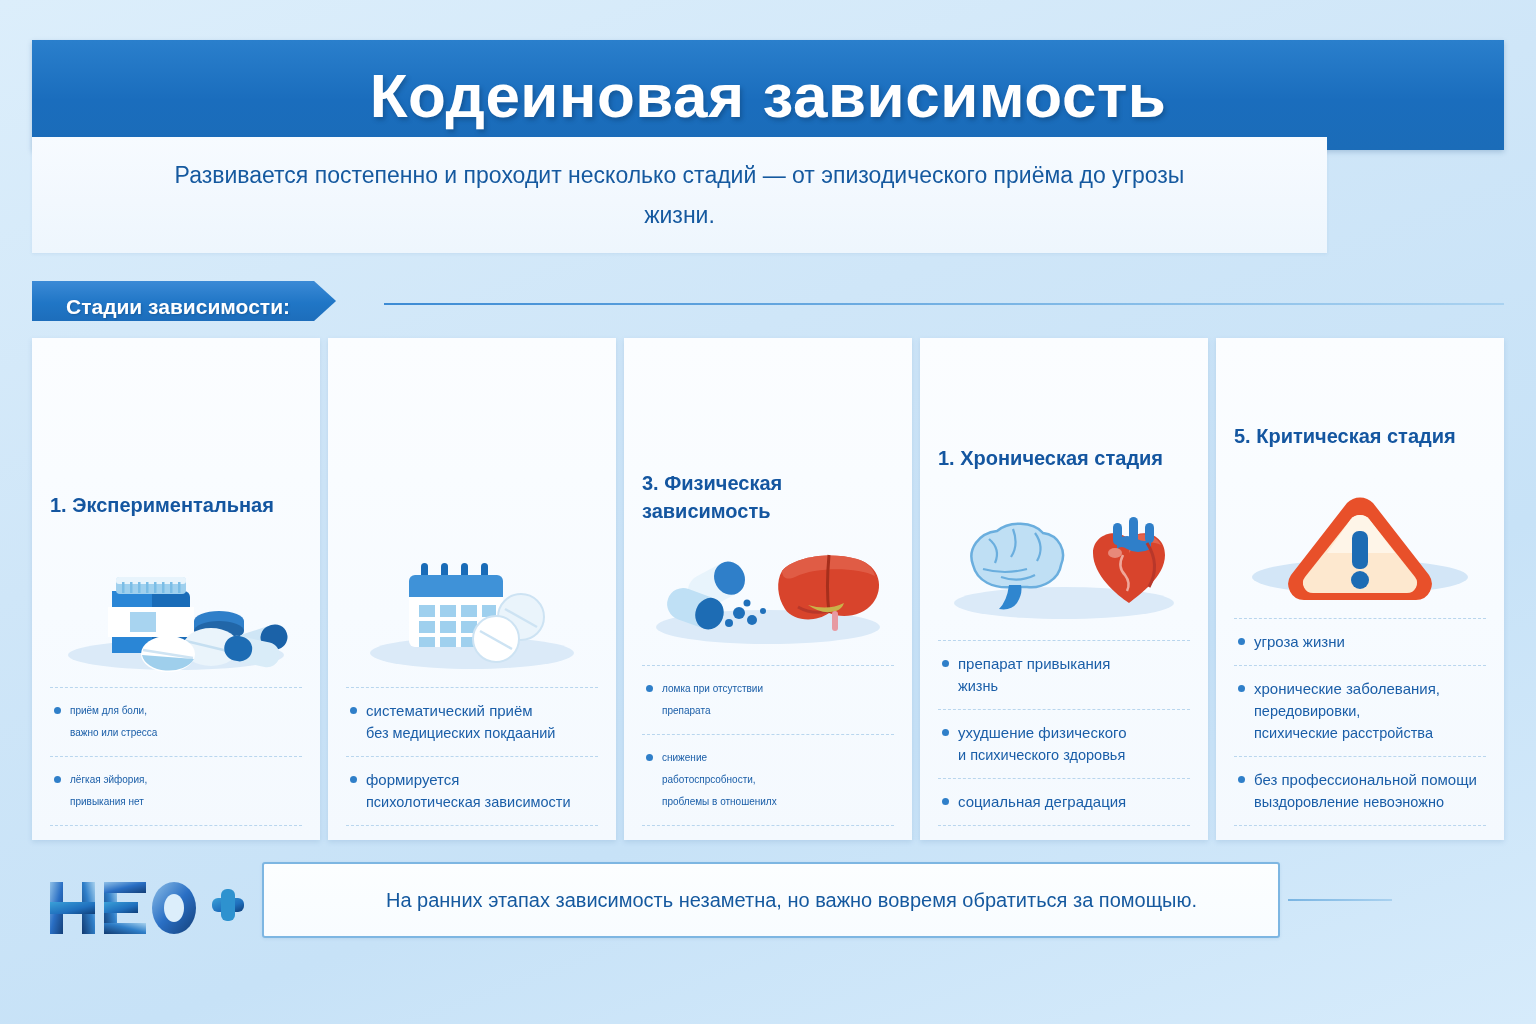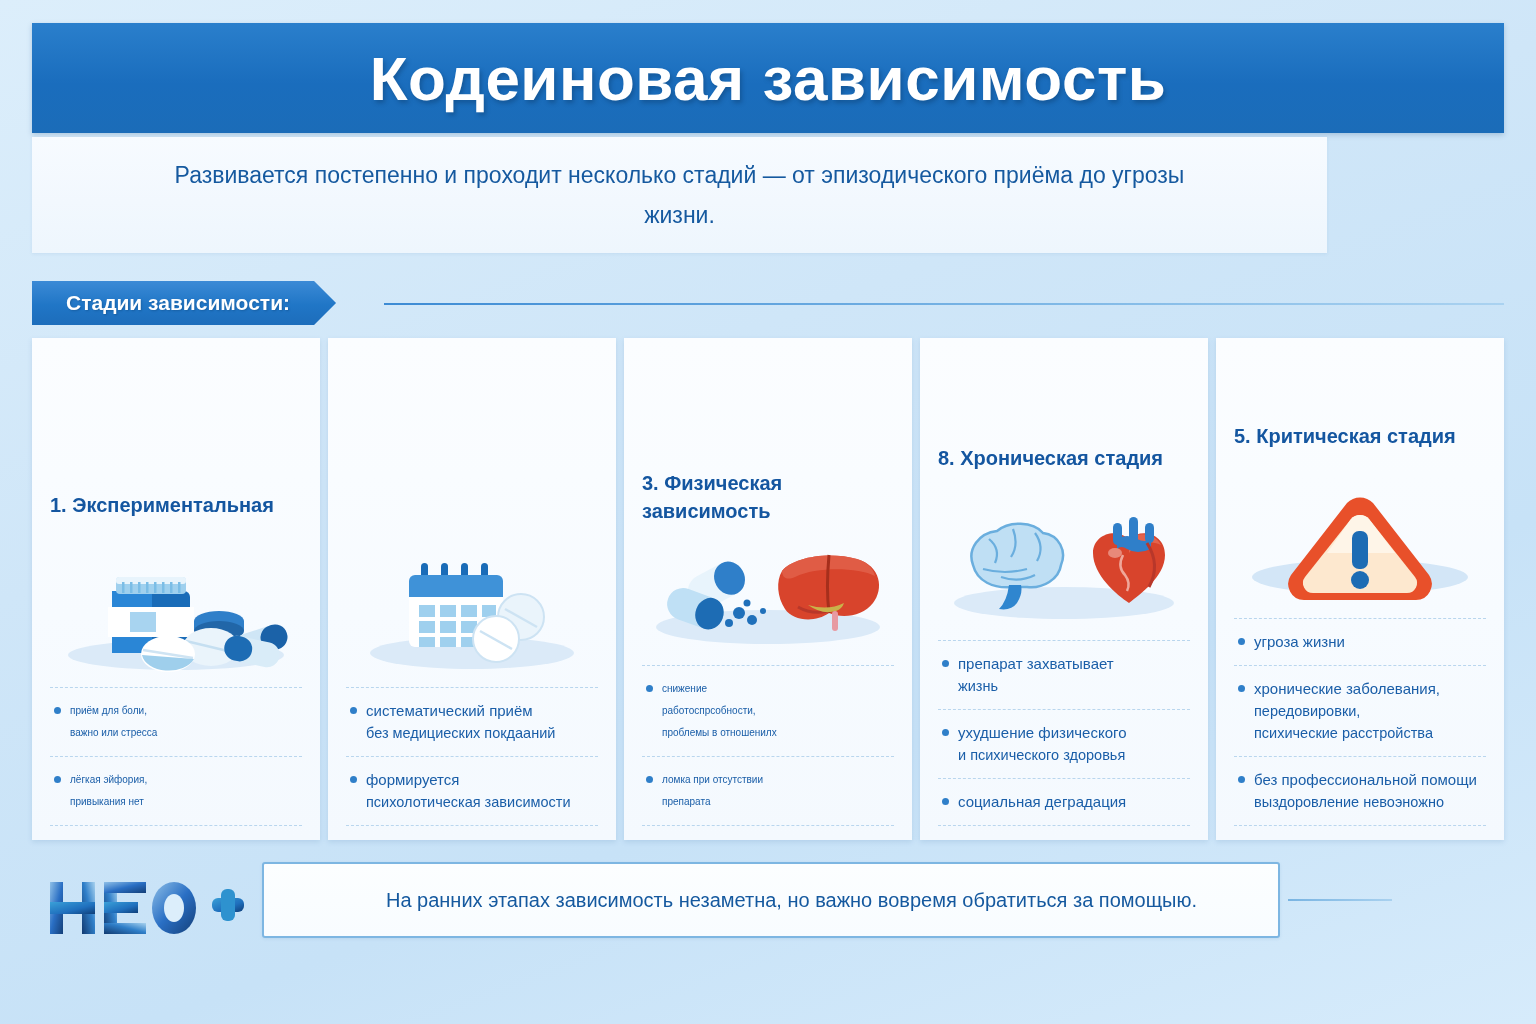--- a/index.html
+++ b/index.html
@@ -18,21 +18,21 @@
   
   #page {
     position: absolute;
     left: 0; top: 0;
     width: 1536px; height: 1024px;
   }
 
   
   .title-bar {
     position: absolute;
-    left: 32px; top: 23px;
+    left: 32px; top: 40px;
     width: 1472px; height: 110px;
     background: linear-gradient(180deg, #2a7fcc 0%, #1a6dbd 55%, #1b6cb8 100%);
     box-shadow: 0 2px 5px rgba(40,90,140,0.25);
     display: flex;
     align-items: center;
     justify-content: center;
   }
   .title-bar .title {
     color: #ffffff;
     font-size: 62px;
@@ -63,22 +63,22 @@
 
   
   .section-banner-wrap {
     position: absolute;
     left: 32px; top: 281px;
     width: 1472px; height: 44px;
   }
   .section-banner {
     position: absolute;
     left: 0; top: 0;
-    height: 44px;
-    padding: 0 46px 0 34px;
+    height: 29px;
+    padding: 11px 46px 0 34px;
     background: linear-gradient(180deg, #3b8ad6 0%, #2076c6 55%, #1d6dbb 100%);
     color: #fff;
     font-size: 21px;
     font-weight: bold;
     display: flex;
     align-items: center;
     clip-path: polygon(0 0, calc(100% - 22px) 0, 100% 50%, calc(100% - 22px) 100%, 0 100%);
     text-shadow: 1px 1px 2px rgba(10,50,90,0.3);
     white-space: nowrap;
   }
@@ -336,34 +336,34 @@
           <path d="M 139 38 C 150 24 186 18 214 26 C 224 29 230 35 232 43 C 216 35 175 33 152 44 C 143 48 139 44 139 38 Z" fill="#e2604a" opacity="0.85"></path>
           <path d="M 186 22 C 184 44 184 64 186 80" stroke="#a62f1c" stroke-width="3" fill="none"></path>
           <path d="M 155 74 q 14 8 30 4" stroke="#b8372a" stroke-width="3" fill="none"></path>
           <path d="M 165 72 q 14 10 28 6 q 6 -2 8 -8 q -16 8 -36 2 z" fill="#c9b24a"></path>
           <rect x="189" y="78" width="6" height="20" rx="3" fill="#e79aa2"></rect>
         </svg>
       </div>
       <ul class="bullets">
         <li>
           <span class="dot"></span>
+          <span class="t1">ломка при отсутствии</span>
+          <span class="t2">препарата</span>
+        </li>
+        <li>
+          <span class="dot"></span>
           <span class="t1">снижение</span>
           <span class="t2">работоспрсобности,</span>
           <span class="t2">проблемы в отношенилх</span>
         </li>
-        <li>
-          <span class="dot"></span>
-          <span class="t1">ломка при отсутствии</span>
-          <span class="t2">препарата</span>
-        </li>
       </ul>
     </div>
 
     <div class="card c4">
-      <div class="card-title">8. Хроническая стадия</div>
+      <div class="card-title">1. Хроническая стадия</div>
       <div class="card-art">
         <svg width="250" height="118" viewBox="0 0 250 118">
           <ellipse cx="125" cy="94" rx="110" ry="16" fill="#dbeaf8"></ellipse>
 
           <path d="M 34 56 C 28 40 40 24 58 22 C 70 12 94 12 104 24 C 120 26 128 42 122 56 C 120 70 104 80 88 78 L 74 78 C 54 80 38 72 34 56 Z" fill="#bfdff4" stroke="#6aaede" stroke-width="2.5"></path>
           <g stroke="#6aaede" stroke-width="2.2" fill="none">
             <path d="M 50 30 q 12 10 6 24"></path>
             <path d="M 74 20 q 6 16 -2 28"></path>
             <path d="M 96 24 q 10 14 2 28"></path>
             <path d="M 44 60 q 22 6 44 0"></path>
@@ -380,21 +380,21 @@
             <path d="M 178 30 q 10 -6 20 0 q 8 4 14 0 v 10 q -14 6 -24 0 q -6 -4 -10 0 z"></path>
           </g>
           <path d="M 208 34 q 14 22 2 44" stroke="#b8372a" stroke-width="3" fill="none"></path>
           <path d="M 184 46 q -6 12 2 20 q 6 8 2 16" stroke="#efa79a" stroke-width="2.5" fill="none"></path>
           <ellipse cx="176" cy="44" rx="7" ry="5" fill="#efa79a" opacity="0.7"></ellipse>
         </svg>
       </div>
       <ul class="bullets">
         <li>
           <span class="dot"></span>
-          <span class="t1">препарат захватывает</span>
+          <span class="t1">препарат привыкания</span>
           <span class="t2">жизнь</span>
         </li>
         <li>
           <span class="dot"></span>
           <span class="t1">ухудшение физического</span>
           <span class="t2">и психического здоровья</span>
         </li>
         <li>
           <span class="dot"></span>
           <span class="t1">социальная деградация</span>

